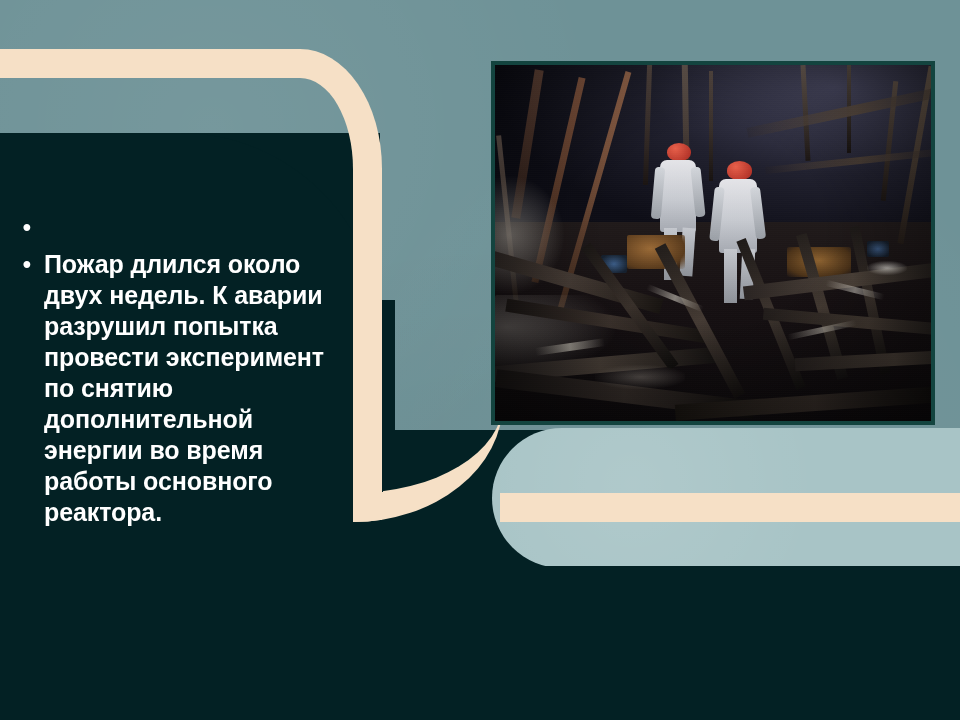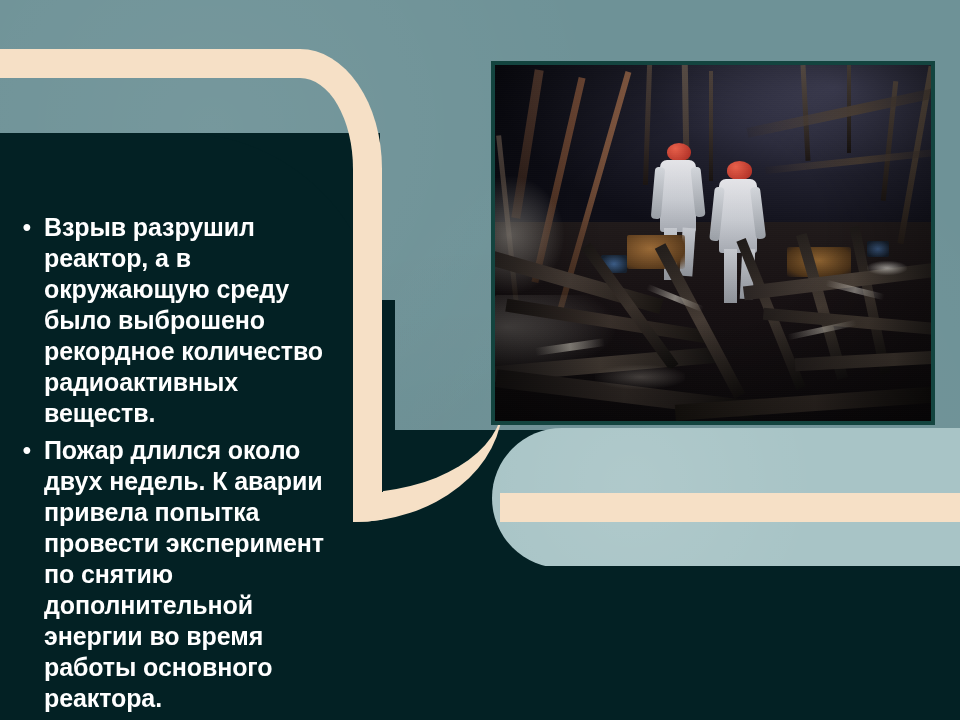--- a/index.html
+++ b/index.html
@@ -331,34 +331,27 @@
 
       <div class="ph-grain"></div>
       <div class="ph-vignette"></div>
     </div>
   </div>
 
   <div class="bullets">
 
     <div class="bullet-row">
       <div class="bullet-dot">•</div>
-      <div class="bullet-text">Взрыв разрушил
-реактор, а в
-окружающую среду
-было выброшено
-рекордное количество
-радиоактивных
-веществ.</div>
     </div>
 
     <div class="bullet-row">
       <div class="bullet-dot">•</div>
       <div class="bullet-text">Пожар длился около
 двух недель. К аварии
-привела попытка
+разрушил попытка
 провести эксперимент
 по снятию
 дополнительной
 энергии во время
 работы основного
 реактора.</div>
     </div>
 
   </div>
 

